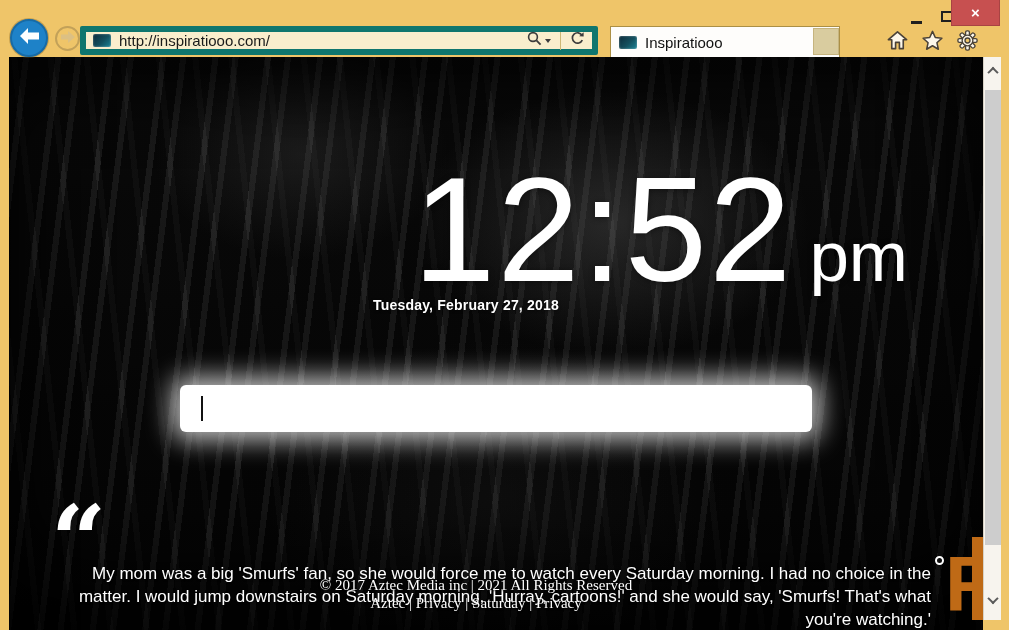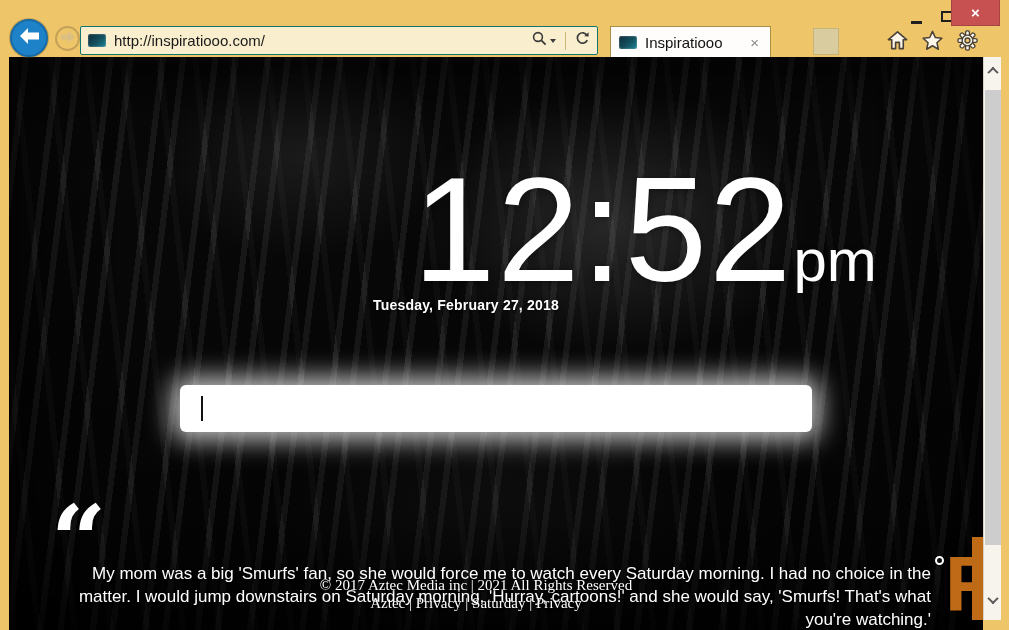--- a/index.html
+++ b/index.html
@@ -16,34 +16,34 @@
     display:flex; align-items:center; justify-content:center; z-index:5;
     box-shadow:0 0 0 1px rgba(120,90,30,.35);
   }
   .fwd-btn {
     position:absolute; left:55px; top:26px; width:25px; height:25px;
     border-radius:50%; background:transparent; border:2px solid #c2a159;
     display:flex; align-items:center; justify-content:center;
   }
   .addr-bar {
     position:absolute; left:80px; top:26px; width:518px; height:29px;
-    background:#f9eecd; border:1px solid #0f766e; border-radius:2px;
+    background:#f9eecd; border:6px solid #0f766e; border-radius:2px;
     display:flex; align-items:center; padding:0 7px;
   }
   .favicon {
     width:18px; height:13px; border-radius:2px; flex:0 0 auto;
     background:linear-gradient(135deg,#0d2b3a 0%,#14505e 55%,#1b8496 100%);
     box-shadow:inset 0 0 2px rgba(255,255,255,.5);
   }
   .addr-url { margin-left:8px; font-size:15px; color:#1a1a1a; white-space:nowrap; overflow:hidden; }
   .addr-icons { margin-left:auto; display:flex; align-items:center; }
   .caret-down { width:0; height:0; border-left:3.5px solid transparent; border-right:3.5px solid transparent; border-top:4px solid #3c3c3c; margin-left:3px; }
   .addr-div { width:1px; height:18px; background:#cdb875; margin:0 9px; }
   .tab {
-    position:absolute; left:610px; top:26px; width:161px; height:31px;
+    position:absolute; left:610px; top:26px; width:230px; height:31px;
     background:#fefdfb; border:1px solid #ab8f45; border-bottom:none;
     display:flex; align-items:center; padding:0 8px;
   }
   .tab-label { margin-left:8px; font-size:15px; color:#111; white-space:nowrap; }
   .tab-close { margin-left:auto; font-size:15px; color:#8a8a8a; line-height:1; padding:1px 3px; }
   .newtab-stub {
     position:absolute; left:813px; top:28px; width:26px; height:27px;
     background:#d9cc9f; border:1px solid #c6b47e;
   }
   .win-min { position:absolute; left:903px; top:6px; width:26px; height:20px; display:flex; align-items:flex-end; justify-content:center; }
@@ -67,21 +67,21 @@
       radial-gradient(ellipse 210px 150px at 30% 16%, rgba(95,95,95,.22), transparent 70%),
       radial-gradient(ellipse 320px 220px at 50% 72%, rgba(75,75,75,.12), transparent 72%),
       repeating-linear-gradient(97deg, rgba(0,0,0,.55) 0 14px, rgba(48,48,48,.25) 14px 20px, rgba(0,0,0,.50) 20px 46px, rgba(64,64,64,.18) 46px 52px),
       repeating-linear-gradient(84deg, rgba(0,0,0,.40) 0 30px, rgba(38,38,38,.30) 30px 36px),
       linear-gradient(180deg,#1d1d1d 0%,#171717 40%,#0b0b0b 100%);
     box-shadow:inset 0 40px 60px rgba(0,0,0,.55), inset 0 -90px 90px rgba(0,0,0,.7);
     color:#fff;
   }
   .clock-row { position:absolute; left:404px; top:86px; display:flex; align-items:baseline; white-space:nowrap; }
   .clock-time { font-size:148px; font-weight:200; line-height:1.18; letter-spacing:2px; text-shadow:0 1px 6px rgba(0,0,0,.45); }
-  .clock-ampm { font-size:60px; font-weight:200; margin-left:0; text-shadow:0 1px 6px rgba(0,0,0,.45); }
+  .clock-ampm { font-size:71px; font-weight:200; margin-left:16px; text-shadow:0 1px 6px rgba(0,0,0,.45); }
   .date-line { position:absolute; left:0; right:60px; top:240px; text-align:center; font-size:14px; font-weight:700; letter-spacing:.2px; text-shadow:0 1px 3px rgba(0,0,0,.6); }
   .search-wrap {
     position:absolute; left:171px; top:328px; width:632px; height:47px;
     background:#fff; border-radius:6px;
     box-shadow:0 0 26px 8px rgba(255,255,255,.75);
   }
   .search-input {
     width:100%; height:100%; border:none; outline:none; background:transparent;
     border-radius:6px; padding:0 14px 0 28px; font-size:18px; color:#111;
     font-family:"Liberation Sans",sans-serif;

